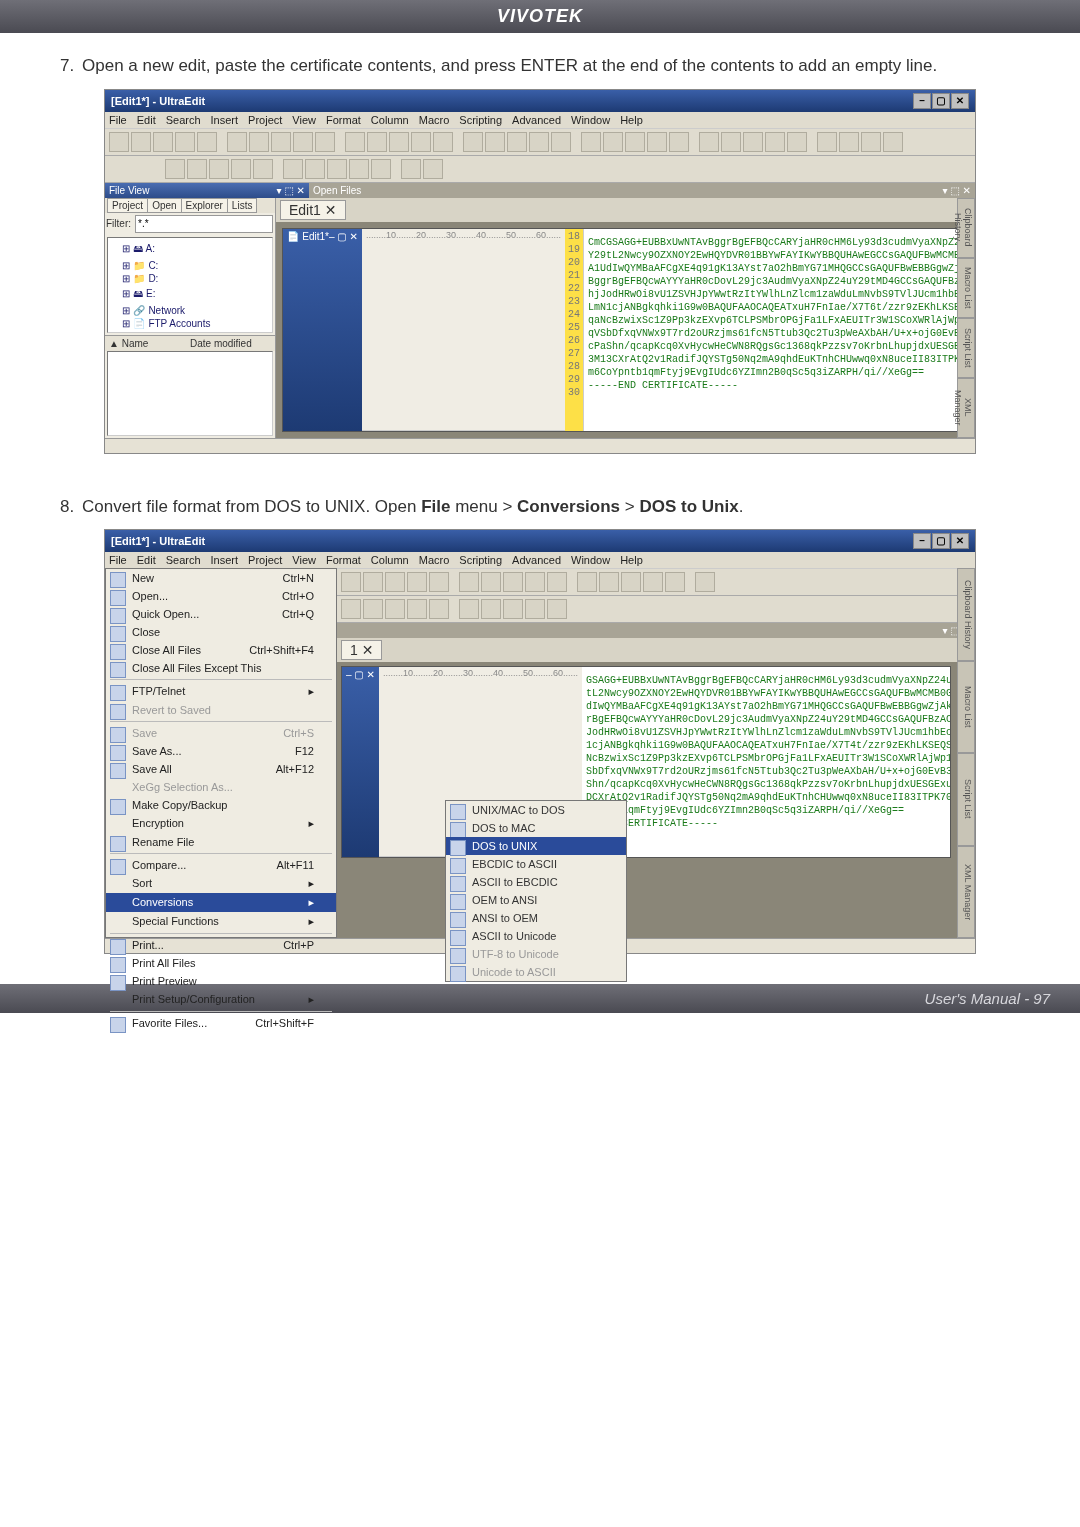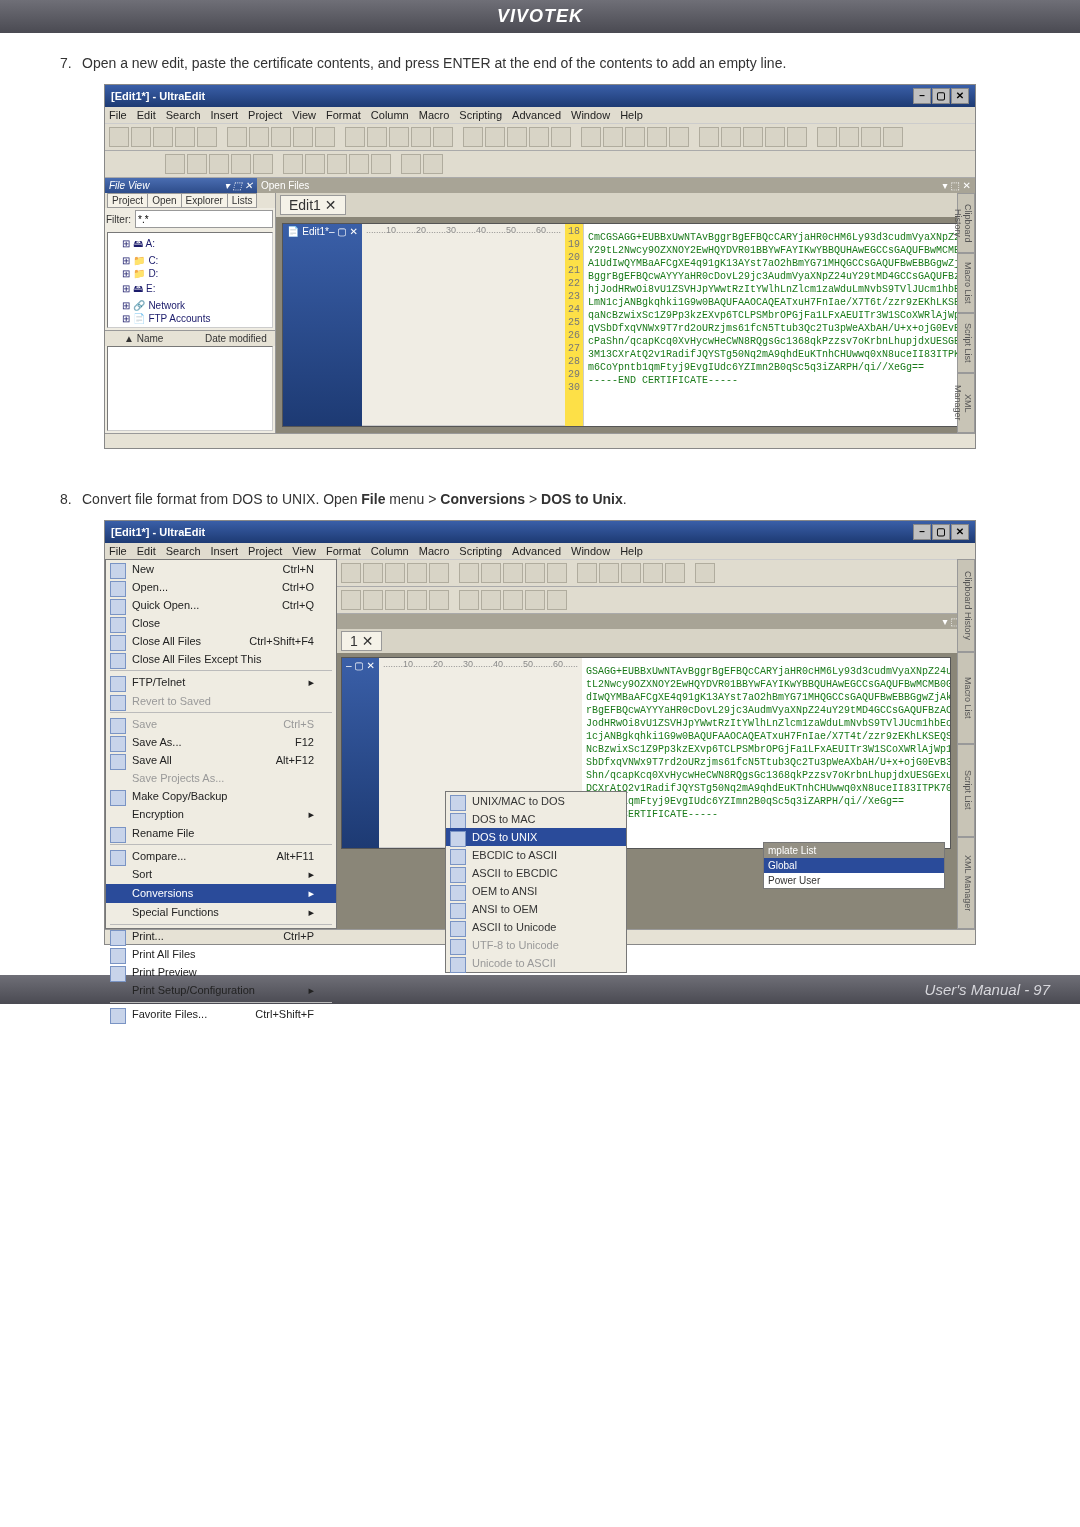--- a/index.html
+++ b/index.html
@@ -18,21 +18,21 @@
     color: #fff;
     font-style: italic;
     font-weight: bold;
     text-align: center;
     padding: 6px 30px;
     font-size: 18px;
     letter-spacing: 1px;
   }
   .step {
     padding: 20px 108px 10px 60px;
-    font-size: 14px;
+    font-size: 17px;
     line-height: 1.5;
   }
   .step-num {
     display: inline-block;
     width: 22px;
   }
   .screenshot {
     margin: 0 auto 20px auto;
     width: 870px;
     border: 1px solid #888;
@@ -143,21 +143,21 @@
     color: #1a1a6a;
   }
   .tree div { padding: 1px 0 1px 12px; }
   .list-header {
     background: #e6e2d5;
     border-top: 1px solid #999;
     font-size: 10px;
     padding: 2px 4px;
     display: flex;
   }
-  .list-header span { flex: 1; margin-left: 15px; }
+  .list-header span { flex: 1; }
   .right-pane {
     flex: 1;
     background: #8a8678;
     display: flex;
     flex-direction: column;
     position: relative;
   }
   .doc-tab-row {
     background: #d8d4c6;
     padding: 2px 4px;
@@ -400,21 +400,21 @@
         <span class="tb-btn"></span>
         <span class="tb-btn"></span>
         <span class="tb-btn"></span>
         <span class="tb-btn"></span>
         <span class="tb-sep"></span>
         <span class="tb-btn"></span>
         <span class="tb-btn"></span>
       </div>
 
     <div style="display:flex;">
-      <div style="width:152px;font-style:italic;">
+      <div style="width:204px;">
         <div class="pane-header">
           <span>File View</span>
           <span>▾ ⬚ ✕</span>
         </div>
       </div>
       <div style="flex:1;">
         <div class="open-files-hdr">
           <span>Open Files</span>
           <span>▾ ⬚ ✕</span>
         </div>
@@ -558,21 +558,21 @@
             <span class="mi-icon"></span>
             <span>Save As...</span>
             <span>F12</span>
           </div>
           <div class="mi">
             <span class="mi-icon"></span>
             <span>Save All</span>
             <span>Alt+F12</span>
           </div>
           <div class="mi disabled">
-            <span>Save Projects As...</span>
+            <span>XeGg Selection As...</span>
             <span></span>
           </div>
           <div class="mi">
             <span class="mi-icon"></span>
             <span>Make Copy/Backup</span>
             <span></span>
           </div>
           <div class="mi">
             <span>Encryption</span>
             <span>▸</span>
@@ -698,25 +698,20 @@
 1cjANBgkqhki1G9w0BAQUFAAOCAQEATxuH7FnIae/X7T4t/zzr9zEKhLKSEQSp
 NcBzwixSc1Z9Pp3kzEXvp6TCLPSMbrOPGjFa1LFxAEUITr3W1SCoXWRlAjWp1Z
 SbDfxqVNWx9T7rd2oURzjms61fcN5Ttub3Qc2Tu3pWeAXbAH/U+x+ojG0EvB3z
 Shn/qcapKcq0XvHycwHeCWN8RQgsGc1368qkPzzsv7oKrbnLhupjdxUESGExu
 DCXrAtQ2v1RadifJQYSTg50Nq2mA9qhdEuKTnhCHUwwq0xN8uceII83ITPK70
 oYpntb1qmFtyj9EvgIUdc6YZImn2B0qSc5q3iZARPH/qi//XeGg==
 --END CERTIFICATE-----</div>
           </div>
         </div>
 
-        <div class="tmpl-box">
-          <div class="hdr">mplate List</div>
-          <div class="row">Global</div>
-          <div style="padding:2px 4px;background:#fff;">Power User</div>
-        </div>
 
         <div class="side-tabs" id="sidetabs2">
             <div class="side-tab">Clipboard History</div>
             <div class="side-tab">Macro List</div>
             <div class="side-tab">Script List</div>
             <div class="side-tab">XML Manager</div>
           </div>
       </div>
 
       <div class="submenu" id="convmenu">

